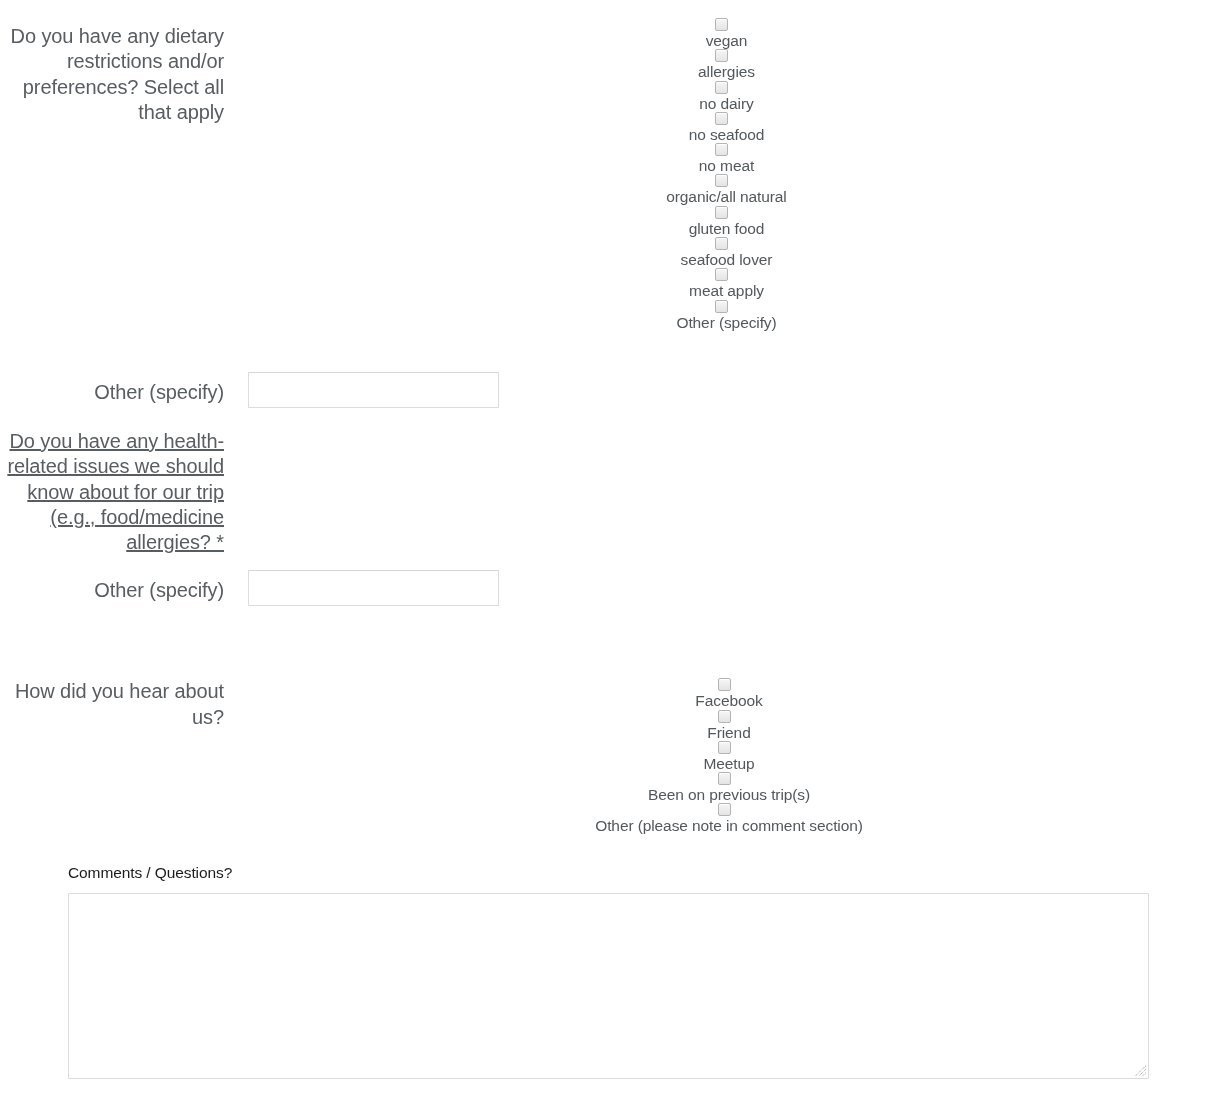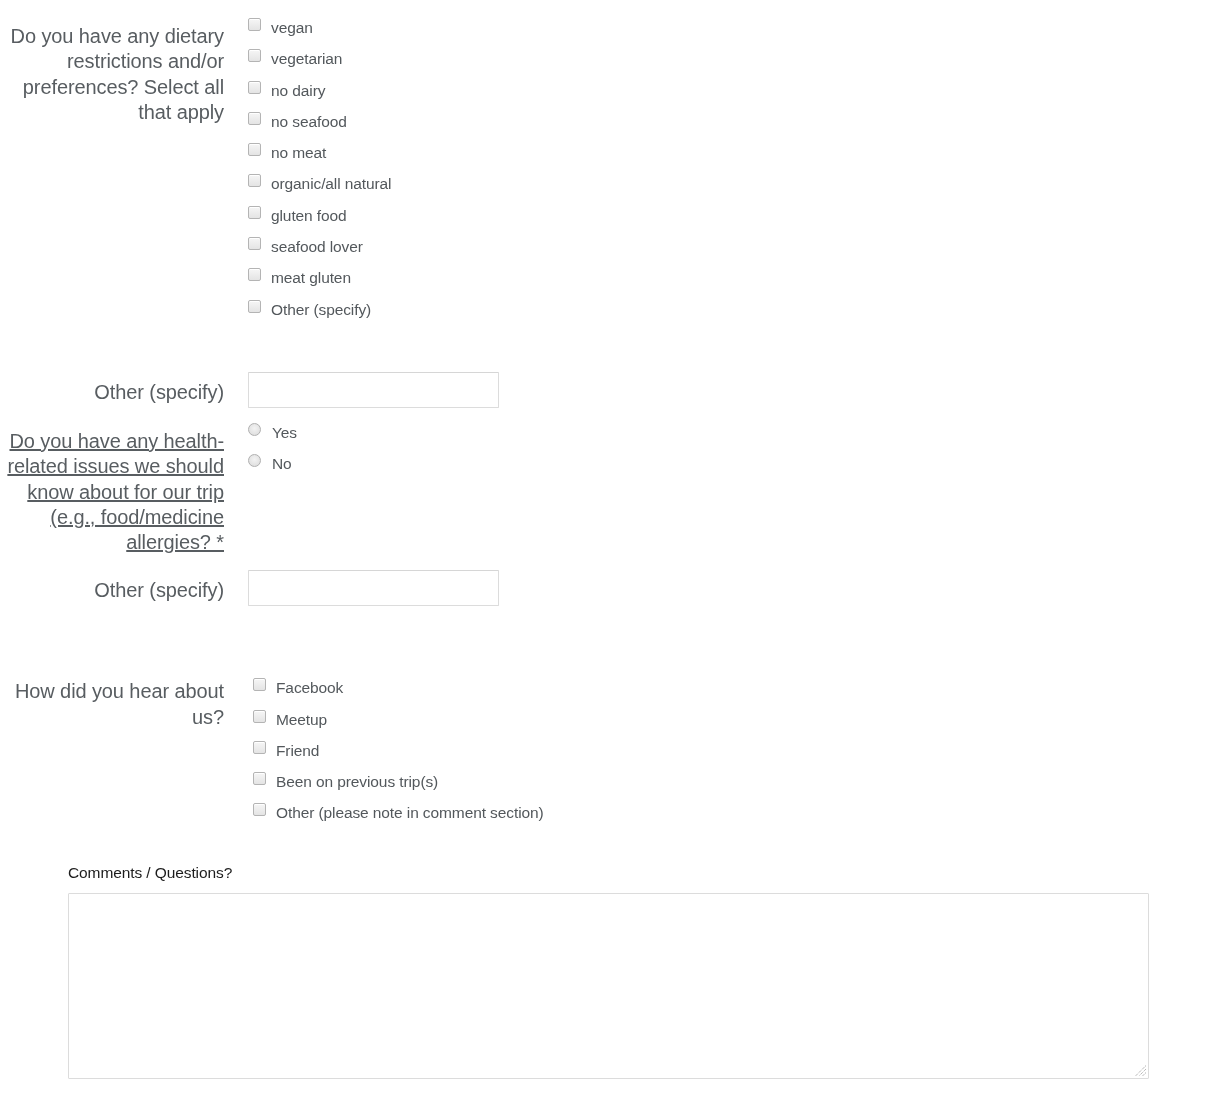--- a/index.html
+++ b/index.html
@@ -50,21 +50,23 @@
   }
 
   
   .choice-list {
     list-style: none;
     margin: 0;
     padding: 0;
   }
   .choice-item {
     display: flex;
+    align-items: center;
     height: 31.3px;
+    flex-direction: column;
   }
   .choice-item.tight {
     height: 31.2px;
   }
   .cb-box {
     width: 13px;
     height: 13px;
     flex: 0 0 13px;
     box-sizing: border-box;
     border: 1px solid #b4b4b4;
@@ -183,21 +185,21 @@
     <div class="field-col">
       <ul class="choice-list">
 
         <li class="choice-item">
           <span class="cb-box"></span>
           <span class="choice-label">vegan</span>
         </li>
 
         <li class="choice-item">
           <span class="cb-box"></span>
-          <span class="choice-label">vegetarian</span>
+          <span class="choice-label">allergies</span>
         </li>
 
         <li class="choice-item">
           <span class="cb-box"></span>
           <span class="choice-label">no dairy</span>
         </li>
 
         <li class="choice-item">
           <span class="cb-box"></span>
           <span class="choice-label">no seafood</span>
@@ -218,56 +220,41 @@
           <span class="choice-label">gluten food</span>
         </li>
 
         <li class="choice-item">
           <span class="cb-box"></span>
           <span class="choice-label">seafood lover</span>
         </li>
 
         <li class="choice-item">
           <span class="cb-box"></span>
-          <span class="choice-label">meat gluten</span>
+          <span class="choice-label">meat apply</span>
         </li>
 
         <li class="choice-item">
           <span class="cb-box"></span>
           <span class="choice-label">Other (specify)</span>
         </li>
 
       </ul>
     </div>
   </div>
 
   <div class="field-row row-other1">
     <div class="field-label">Other (specify)</div>
     <div class="field-col">
       <input class="text-input" type="text" value="" style="">
     </div>
   </div>
 
   <div class="field-row row-health">
     <div class="field-label">Do you have any health-related issues we should know about for our trip (e.g., food/medicine allergies? *</div>
-    <div class="field-col">
-      <ul class="choice-list">
-
-        <li class="choice-item">
-          <span class="rb-box"></span>
-          <span class="choice-label">Yes</span>
-        </li>
-
-        <li class="choice-item">
-          <span class="rb-box"></span>
-          <span class="choice-label">No</span>
-        </li>
-
-      </ul>
-    </div>
   </div>
 
   <div class="field-row row-other2">
     <div class="field-label">Other (specify)</div>
     <div class="field-col">
       <input class="text-input" type="text" value="" style="">
     </div>
   </div>
 
   <div class="field-row row-hear">
@@ -275,26 +262,26 @@
     <div class="field-col">
       <ul class="choice-list">
 
         <li class="choice-item tight">
           <span class="cb-box"></span>
           <span class="choice-label">Facebook</span>
         </li>
 
         <li class="choice-item tight">
           <span class="cb-box"></span>
+          <span class="choice-label">Friend</span>
+        </li>
+
+        <li class="choice-item tight">
+          <span class="cb-box"></span>
           <span class="choice-label">Meetup</span>
-        </li>
-
-        <li class="choice-item tight">
-          <span class="cb-box"></span>
-          <span class="choice-label">Friend</span>
         </li>
 
         <li class="choice-item tight">
           <span class="cb-box"></span>
           <span class="choice-label">Been on previous trip(s)</span>
         </li>
 
         <li class="choice-item tight">
           <span class="cb-box"></span>
           <span class="choice-label">Other (please note in comment section)</span>

